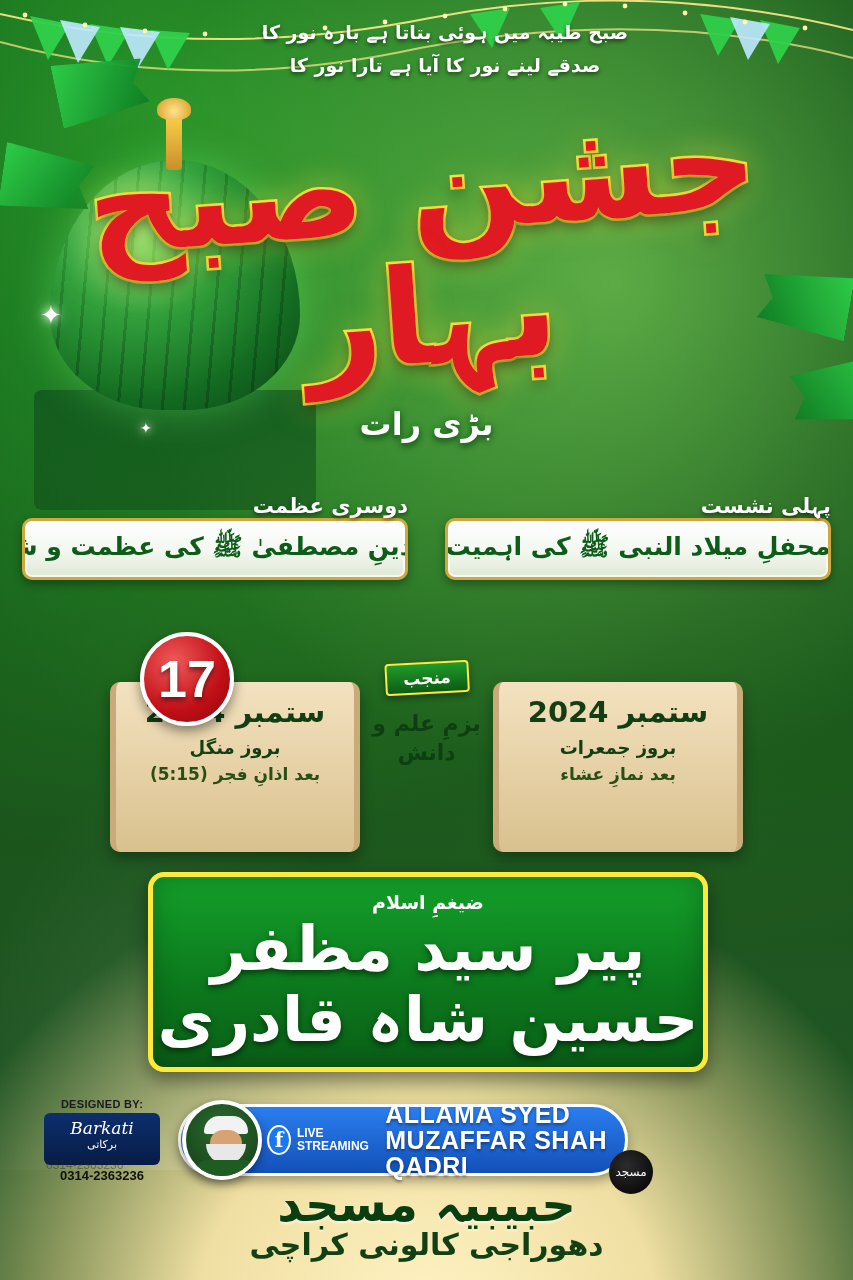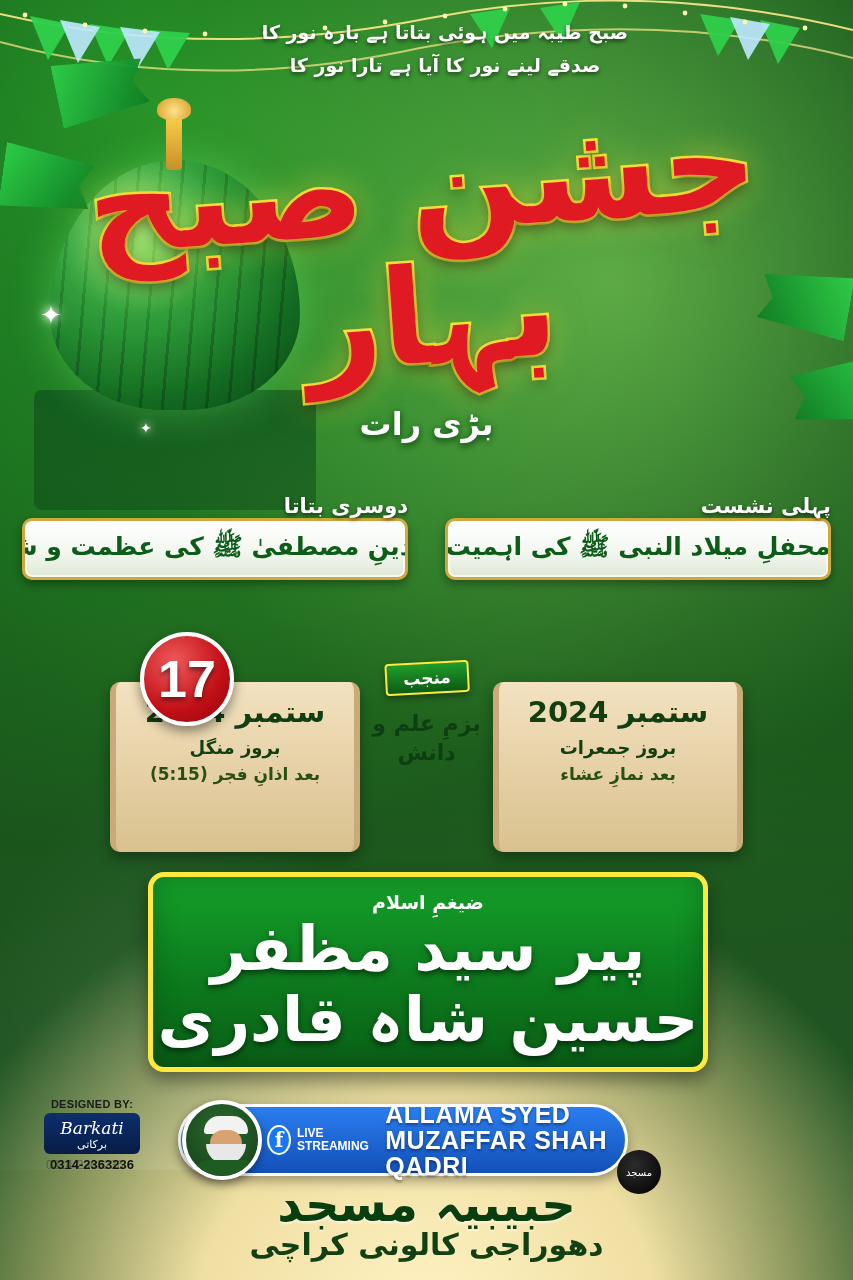--- a/index.html
+++ b/index.html
@@ -187,26 +187,26 @@
   .speaker .khitab { font-family:"DejaVu Sans", sans-serif; font-weight:bold; font-size:22px; }
   .speaker .laqab  { font-family:"DejaVu Sans", sans-serif; font-weight:bold; font-size:19px; margin-top:4px; }
   .speaker .name   {
     font-family:"DejaVu Sans", sans-serif; font-weight:bold; font-size:62px;
     margin-top: 0; line-height: 1.15; color:#ffffff;
     text-shadow: 0 3px 6px rgba(0,0,0,.55);
   }
 
   
   .designer {
-    position: absolute; left: 44px; top: 1098px; width: 96px; text-align: center;
+    position: absolute; left: 44px; top: 1098px; width: 116px; text-align: center;
   }
   .designer .dtitle { font-size: 11px; font-weight: bold; color:#1b1b1b; letter-spacing:.3px; }
   .designer .dbox {
     margin-top: 3px; background: linear-gradient(180deg,#0d2f6e,#071c45);
-    border-radius: 6px; padding: 5px 4px 3px; color:#fff;
+    border-radius: 6px; padding: 5px 4px 14px; color:#fff;
   }
   .designer .dname { font-family:"DejaVu Serif", serif; font-style: italic; font-size: 17px; }
   .designer .durdu { font-family:Liberation Sans, sans-serif; font-size: 11px; }
   .designer .dphone { margin-top:3px; font-size: 13px; font-weight:bold; color:#111; }
 
   
   .livebar {
     position: absolute; left: 178px; top: 1104px; width: 450px; height: 72px;
     background: linear-gradient(180deg, #2a7ef0, #1350b8);
     border: 3px solid #ffffff; border-radius: 36px;
@@ -237,24 +237,24 @@
   .avatar .beard { position:absolute; left:20px; top:40px; width:40px; height:20px;
     background:#e8e8e8; border-radius: 0 0 20px 20px; }
   .avatar .body { position:absolute; left:8px; top:56px; width:64px; height:28px;
     background:#1e5c22; border-radius: 14px 14px 0 0; }
 
   
   .footer {
     position: absolute; left: 0; bottom: 18px; width: 853px; text-align: center;
   }
   .footer .logo {
-    position: absolute; right: 192px; top: -28px;
+    position: absolute; right: 200px; top: -28px;
     width: 44px; height: 44px; border-radius: 50%;
     background: radial-gradient(circle at 40% 35%, #2c2c2c, #000);
-    color:#fff; font-family:"DejaVu Sans", sans-serif; font-size:10px;
+    color:#fff; font-family:"DejaVu Sans", sans-serif; font-size:12px;
     display:flex; align-items:center; justify-content:center; direction: rtl;
   }
   .footer .mname {
     direction: rtl; font-family:"DejaVu Sans", sans-serif; font-weight: bold;
     font-size: 48px; color: #0a3d0f; line-height: 1.1;
     text-shadow: 0 2px 3px rgba(255,255,255,.6);
   }
   .footer .maddr {
     direction: rtl; font-family:"DejaVu Sans", sans-serif; font-weight: bold;
     font-size: 30px; color: #123f14; margin-top: -4px;
@@ -331,21 +331,21 @@
     <div class="title-main">جشن صبح بہار</div>
   </div>
   <div class="title-sub">بڑی رات</div>
 
   <div class="sessions">
     <div class="sess right">
       <div class="tag">پہلی نشست</div>
       <div class="plate">محفلِ میلاد النبی ﷺ کی اہمیت</div>
     </div>
     <div class="sess left">
-      <div class="tag">دوسری بتاتا</div>
+      <div class="tag">دوسری عظمت</div>
       <div class="plate">والدینِ مصطفیٰ ﷺ کی عظمت و شان</div>
     </div>
   </div>
 
   <div class="scrolls">
     <div class="scroll right">
       <div class="txt">
         <div class="line1">ستمبر 2024</div>
         <div class="line2">بروز جمعرات</div>
         <div class="line3">بعد نمازِ عشاء</div>

